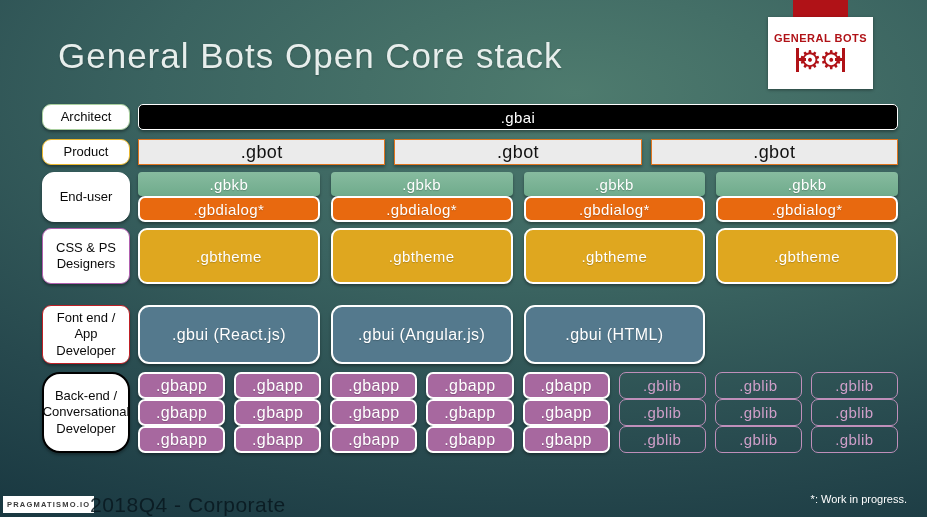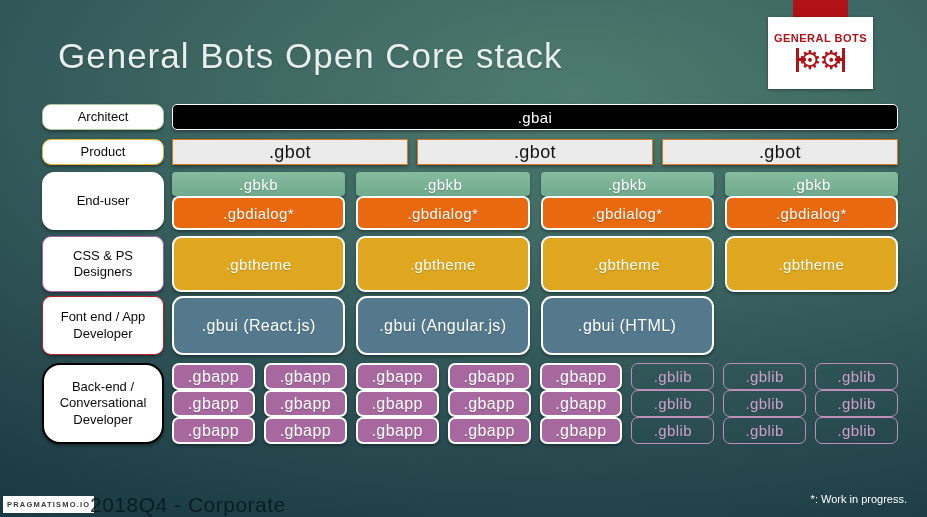--- a/index.html
+++ b/index.html
@@ -37,21 +37,21 @@
 
   
   .stack { position:absolute; left:42px; top:104px; width:856px; display:flex; flex-direction:column; }
   .srow { display:flex; gap:8px; }
   .content { flex:1; display:grid; }
   .cols3 { grid-template-columns:repeat(3,1fr); gap:9px; }
   .cols4 { grid-template-columns:repeat(4,1fr); gap:11px; }
   .cols8 { grid-template-columns:repeat(8,1fr); gap:9px; }
 
   .label {
-    width:122px; flex:none; background:#fff; color:#0a0a0a;
+    width:88px; flex:none; background:#fff; color:#0a0a0a;
     display:flex; align-items:center; justify-content:center; text-align:center;
     font-size:13px; line-height:1.25; border-radius:9px; padding:2px 6px;
     box-shadow:0 2px 3px rgba(0,0,0,.35);
   }
   .lbl-architect { border:1.5px solid #a9cf9e; }
   .lbl-product   { border:1.5px solid #eab72e; }
   .lbl-enduser   { border:1.5px solid #ffffff; border-radius:12px; }
   .lbl-designers { border:1.5px solid #b05fae; }
   .lbl-frontend  { border:1.5px solid #bf2026; }
   .lbl-backend   { border:2px solid #000; border-radius:18px; }
@@ -70,22 +70,22 @@
   .gbui     { background:#54798d; border:2px solid #fff; font-size:16px; border-radius:11px; }
   .gbapp    { background:#a7689f; border:2px solid #fff; font-size:16px; border-radius:7px; }
   .gblib    { background:transparent; border:1.5px solid #bf8fba; color:#cf9fc9; font-size:15px; border-radius:7px; box-shadow:none; text-shadow:none; }
 
   
   .r-gbai    { height:26px; margin-bottom:9px; }
   .r-gbot    { height:26px; margin-bottom:7px; }
   .r-enduser { margin-bottom:6px; }
   .enduser-col { flex:1; display:flex; flex-direction:column; }
   .r-gbkb    { height:24px; display:grid; }
-  .r-gbdlg   { height:34px; display:grid; }
-  .r-theme   { height:56px; margin-bottom:4px; }
+  .r-gbdlg   { height:26px; display:grid; }
+  .r-theme   { height:56px; margin-bottom:21px; }
   .r-gbui    { height:59px; margin-bottom:8px; }
   .backend-col { flex:1; display:flex; flex-direction:column; justify-content:space-between; }
   .r-be      { height:27px; display:grid; }
 
   
   .badge {
     position:absolute; left:3px; bottom:4px; background:#fff; color:#3a3a3a;
     font-size:7.5px; font-weight:bold; letter-spacing:1.2px; padding:4px 4px;
   }
   .footer-left {

